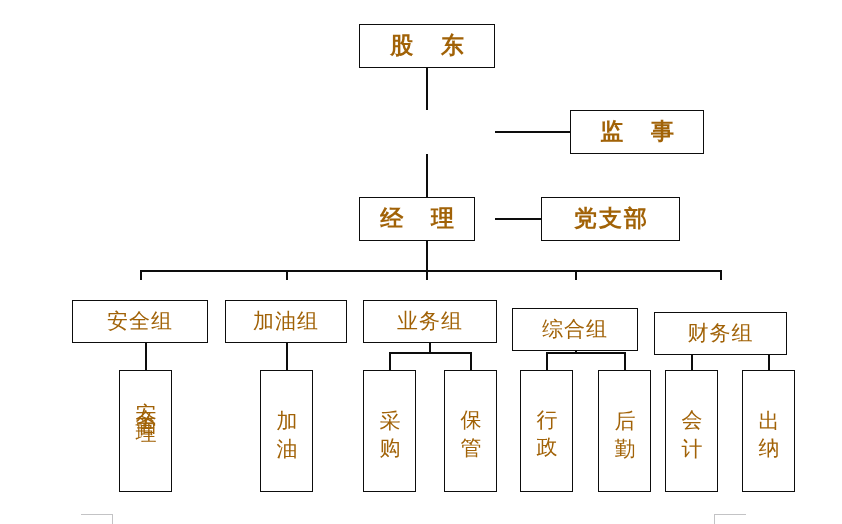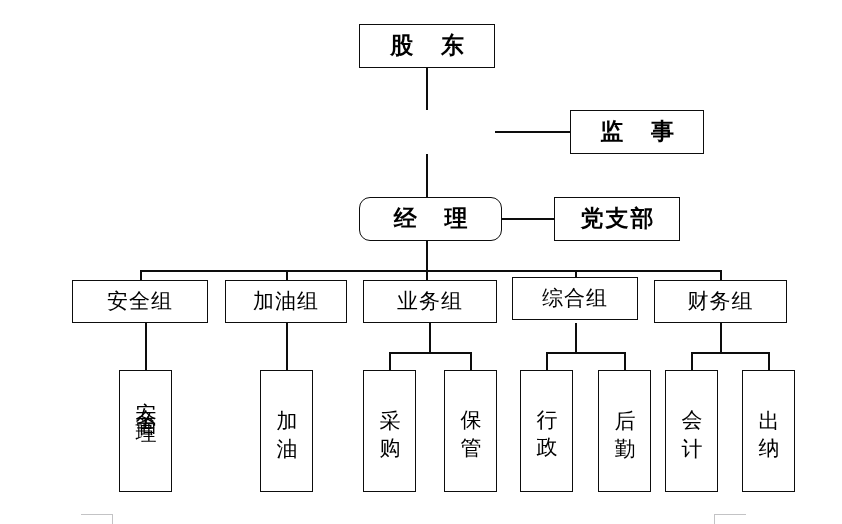--- a/index.html
+++ b/index.html
@@ -23,33 +23,34 @@
   
   .node {
     position: absolute;
     box-sizing: border-box;
     border: 1.6px solid #0d0d0d;
     background: #ffffff;
     display: flex;
     align-items: center;
     justify-content: center;
     text-align: center;
-    color: #000000;
+    color: #a16207;
     line-height: 1.05;
   }
   .node.level-top {
     font-size: 23px;
     letter-spacing: 11px;
     text-indent: 11px;
     font-weight: 600;
   }
   .node.level-group {
     font-size: 21px;
     letter-spacing: 1px;
     font-weight: 500;
+    margin-top: 20px;
   }
   .node.level-leaf {
     font-size: 21px;
     font-weight: 500;
     align-items: flex-start;
     padding-top: 14px;
   }
   .node.level-leaf .vtext {
     writing-mode: vertical-rl;
     text-orientation: upright;
@@ -116,45 +117,45 @@
 
   <div class="node level-top" style="left:359px; top:24px; width:136px; height:44px;">
     <span>股 东</span>
   </div>
 
 
   <div class="node level-top" style="left:570px; top:110px; width:134px; height:44px;font-family:Liberation Serif, serif;">
     <span>监 事</span>
   </div>
 
-  <div class="node level-top" style="left:359px; top:197px; width:143px; height:44px;border-radius:11px;">
+  <div class="node level-top" style="left:359px; top:197px; width:116px; height:44px;">
     <span>经 理</span>
   </div>
 
-  <div class="node level-top" style="left:554px; top:197px; width:126px; height:44px; letter-spacing:2px; text-indent:2px;">
+  <div class="node level-top" style="left:541px; top:197px; width:139px; height:44px; letter-spacing:2px; text-indent:2px;">
     <span>党支部</span>
   </div>
 
   <div class="node level-group" style="left:72px; top:280px; width:136px; height:43px;">
     <span>安全组</span>
   </div>
 
   <div class="node level-group" style="left:225px; top:280px; width:122px; height:43px;">
     <span>加油组</span>
   </div>
 
   <div class="node level-group" style="left:363px; top:280px; width:134px; height:43px;">
     <span>业务组</span>
   </div>
 
-  <div class="node level-group" style="left:512px; top:277px; width:126px; height:43px;">
+  <div class="node level-group" style="left:512px; top:288px; width:126px; height:43px;">
     <span>综合组</span>
   </div>
 
-  <div class="node level-group" style="left:654px; top:280px; width:133px; height:43px;">
+  <div class="node level-group" style="left:654px; top:292px; width:133px; height:43px;">
     <span>财务组</span>
   </div>
 
   <div class="node level-leaf" style="left:119px; top:370px; width:53px; height:122px;">
     <span class="vtext">安全管理</span>
   </div>
 
   <div class="node level-leaf" style="left:260px; top:370px; width:53px; height:122px; padding-top:22px;">
     <span class="vtext" style="letter-spacing:28px;">加油</span>
   </div>

